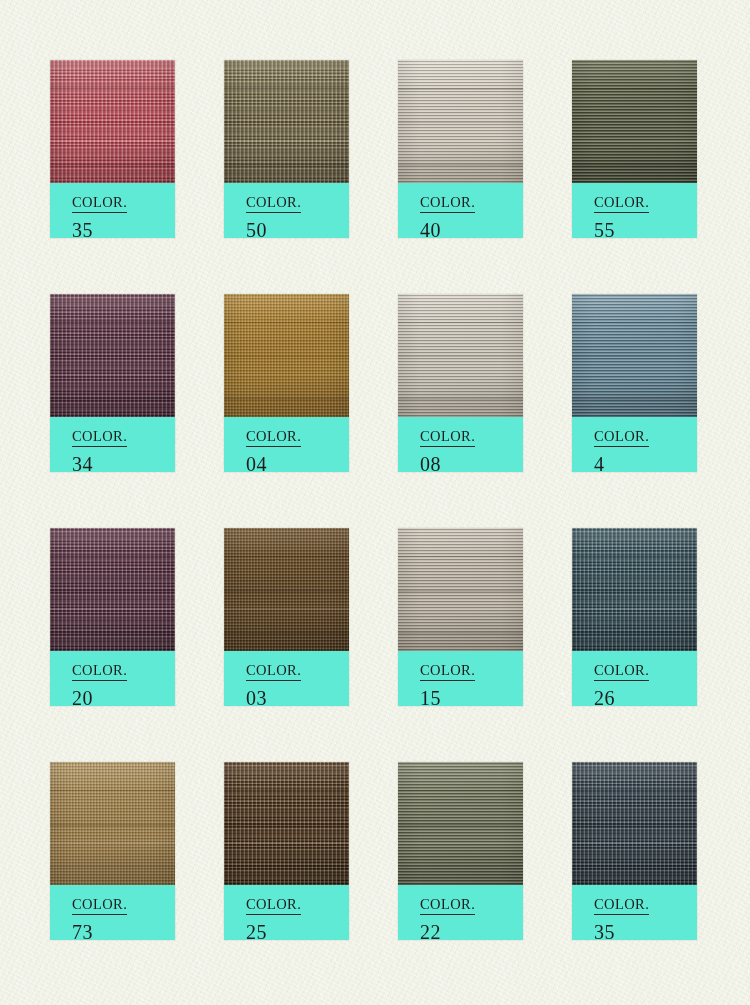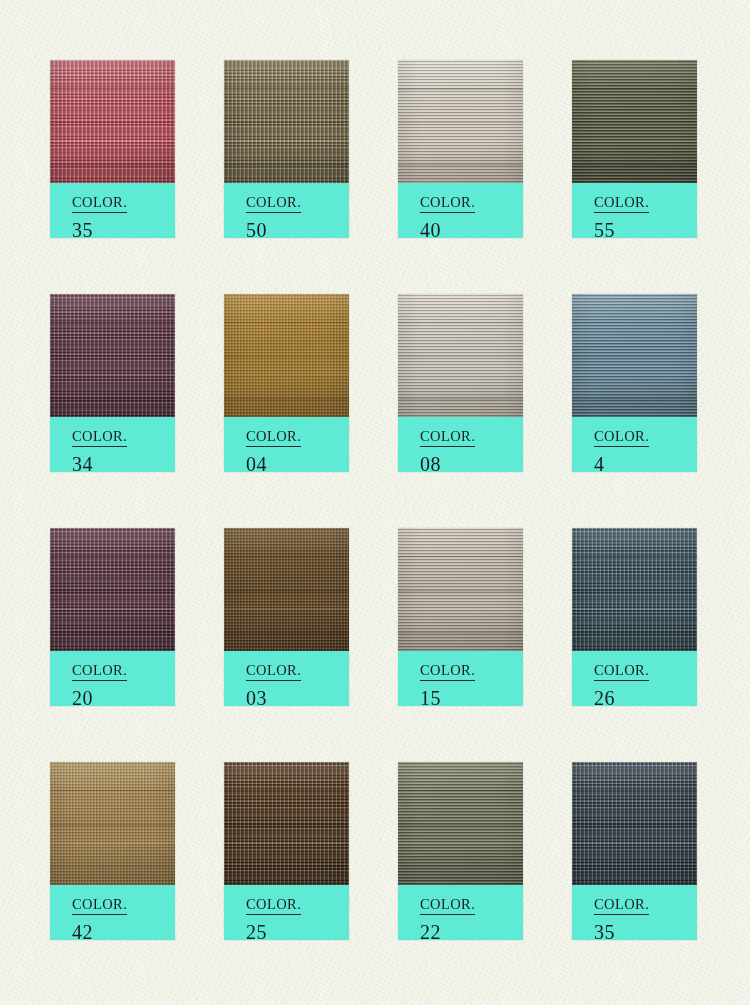--- a/index.html
+++ b/index.html
@@ -284,21 +284,21 @@
       </div>
       <div class="swatch-label"><span class="label-title">COLOR.</span><span class="label-number">26</span></div>
     </div>
     <div class="swatch-card">
       <div class="swatch-fabric" style="background-color: rgb(154, 123, 69); background-image: linear-gradient(173deg, rgb(179, 149, 95) 0%, rgb(154, 123, 69) 42%, rgb(154, 123, 69) 68%, rgb(128, 100, 52) 100%);">
         <div class="weave weave-ribs"></div>
         <div class="weave weave-dots"></div>
         <div class="weave weave-slubs"></div>
         <div class="weave weave-shade"></div>
       </div>
-      <div class="swatch-label"><span class="label-title">COLOR.</span><span class="label-number">42</span></div>
+      <div class="swatch-label"><span class="label-title">COLOR.</span><span class="label-number">73</span></div>
     </div>
     <div class="swatch-card">
       <div class="swatch-fabric" style="background-color: rgb(78, 51, 22); background-image: linear-gradient(173deg, rgb(102, 70, 38) 0%, rgb(78, 51, 22) 42%, rgb(78, 51, 22) 68%, rgb(57, 36, 13) 100%);">
         <div class="weave weave-ribs"></div>
         <div class="weave weave-knop"></div>
         <div class="weave weave-slubs"></div>
         <div class="weave weave-shade"></div>
       </div>
       <div class="swatch-label"><span class="label-title">COLOR.</span><span class="label-number">25</span></div>
     </div>

